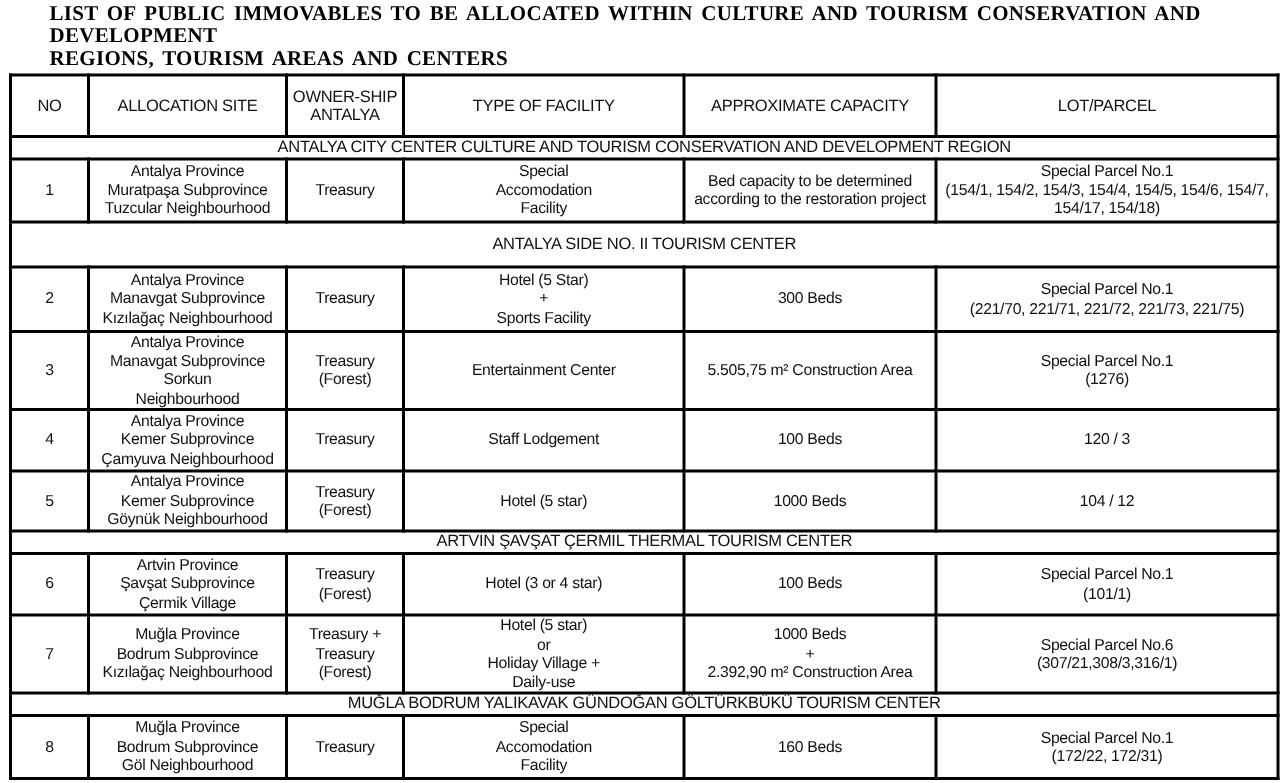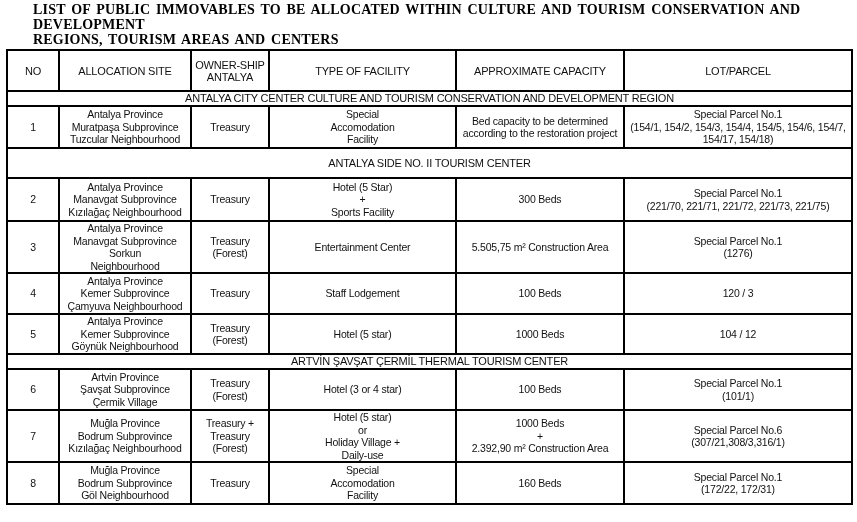--- a/index.html
+++ b/index.html
@@ -182,20 +182,23 @@
 or
 Holiday Village +
 Daily-use</td>
       <td>1000 Beds
 +
 2.392,90 m² Construction Area</td>
       <td>Special Parcel No.6
 (307/21,308/3,316/1)</td>
     </tr>
 
+    <tr class="sec" style="height:14px">
+      <td colspan="6">MUĞLA BODRUM YALIKAVAK GÜNDOĞAN GÖLTÜRKBÜKÜ TOURISM CENTER</td>
+    </tr>
     <tr class="row" style="height:42px">
       <td>8</td>
       <td>Muğla Province
 Bodrum Subprovince
 Göl Neighbourhood</td>
       <td>Treasury</td>
       <td>Special
 Accomodation
 Facility</td>
       <td>160 Beds</td>

